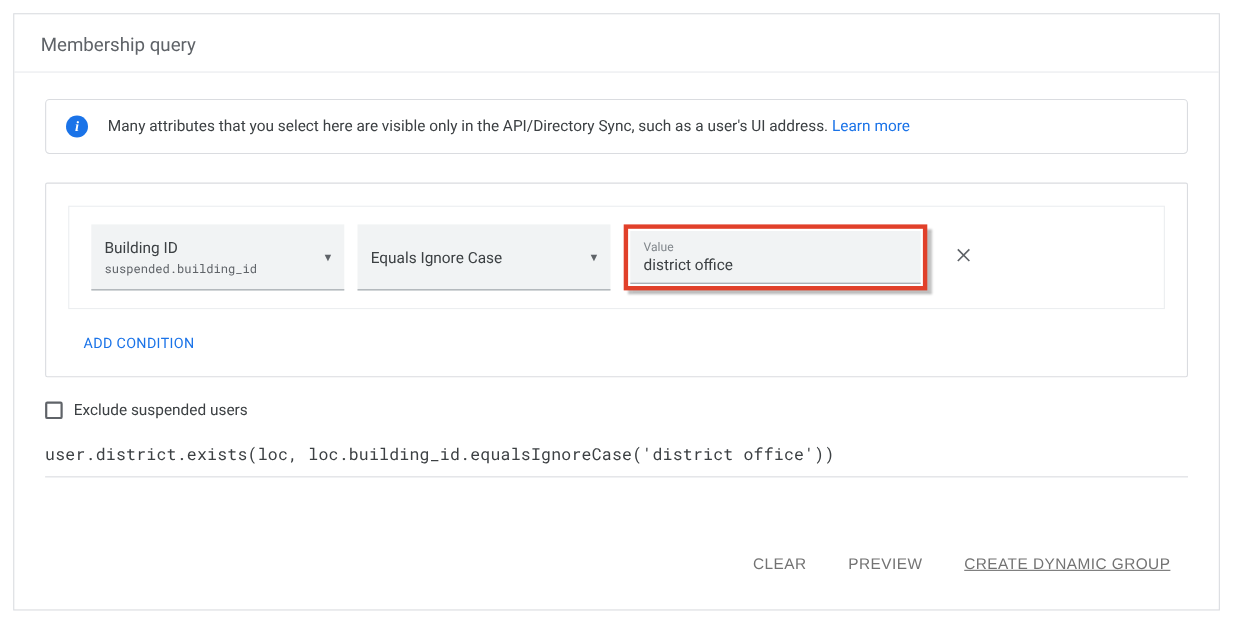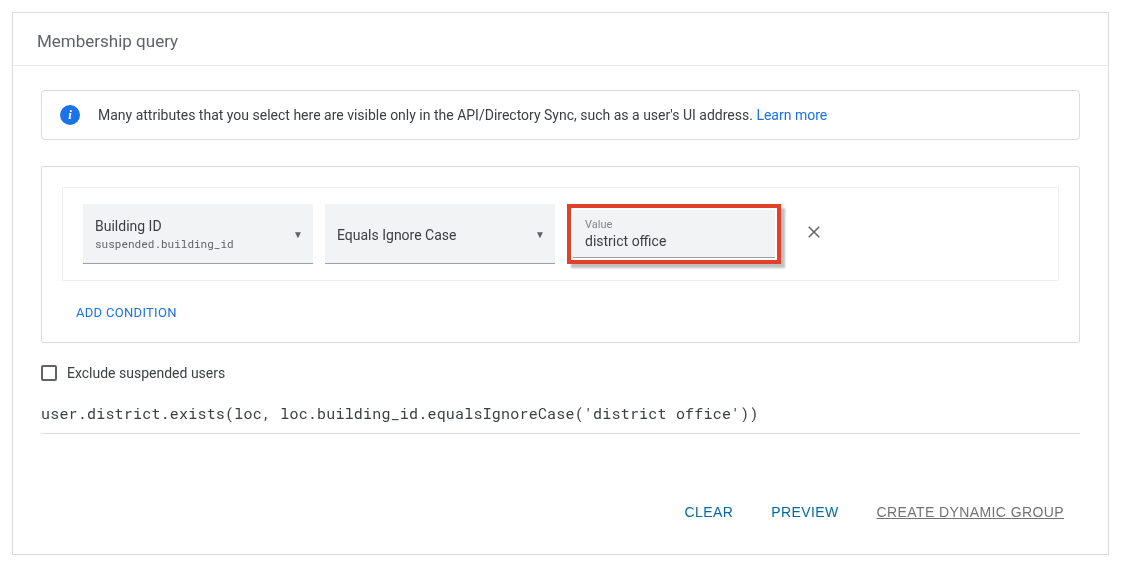--- a/index.html
+++ b/index.html
@@ -81,21 +81,21 @@
       padding: 6px;
     }
     .value-highlight {
       border: 4px solid #e1402a;
       box-shadow: 4px 4px 2px rgba(0,0,0,0.25);
       padding: 2px;
     }
     .value-field {
       background: #f1f3f4;
       border-bottom: 1px solid #9aa0a6;
-      width: 202px;
+      width: 264px;
       padding: 6px 12px 6px 12px;
       min-height: 48px;
       display: flex; flex-direction: column; justify-content: center;
     }
     .value-label { font-size: 11px; color: #80868b; margin-bottom: 2px; }
     .value-text { font-size: 14px; color: #3c4043; }
     .clear-x {
       font-size: 20px; color: #5f6368; cursor: pointer;
       align-self: center; margin-left: 6px; padding: 0 6px;
       font-weight: 300;
@@ -126,21 +126,21 @@
     }
     .actions {
       display: flex; justify-content: flex-end;
       gap: 30px; padding: 0 12px 24px 0;
     }
     .btn {
       font-size: 14px; font-weight: 500; letter-spacing: 0.4px;
       cursor: pointer; padding: 6px 4px;
       background: none; border: none;
     }
-    .btn-primary { color: #0369a1; text-align: center; }
+    .btn-primary { color: #737373; text-align: center; }
     .btn-disabled { color: #737373; cursor: default; text-decoration: underline; }
   </style>
 </head>
 <body>
 
 <div class="card">
   <div class="card-header">
     <div class="card-title">Membership query</div>
   </div>
   <div class="card-body">

